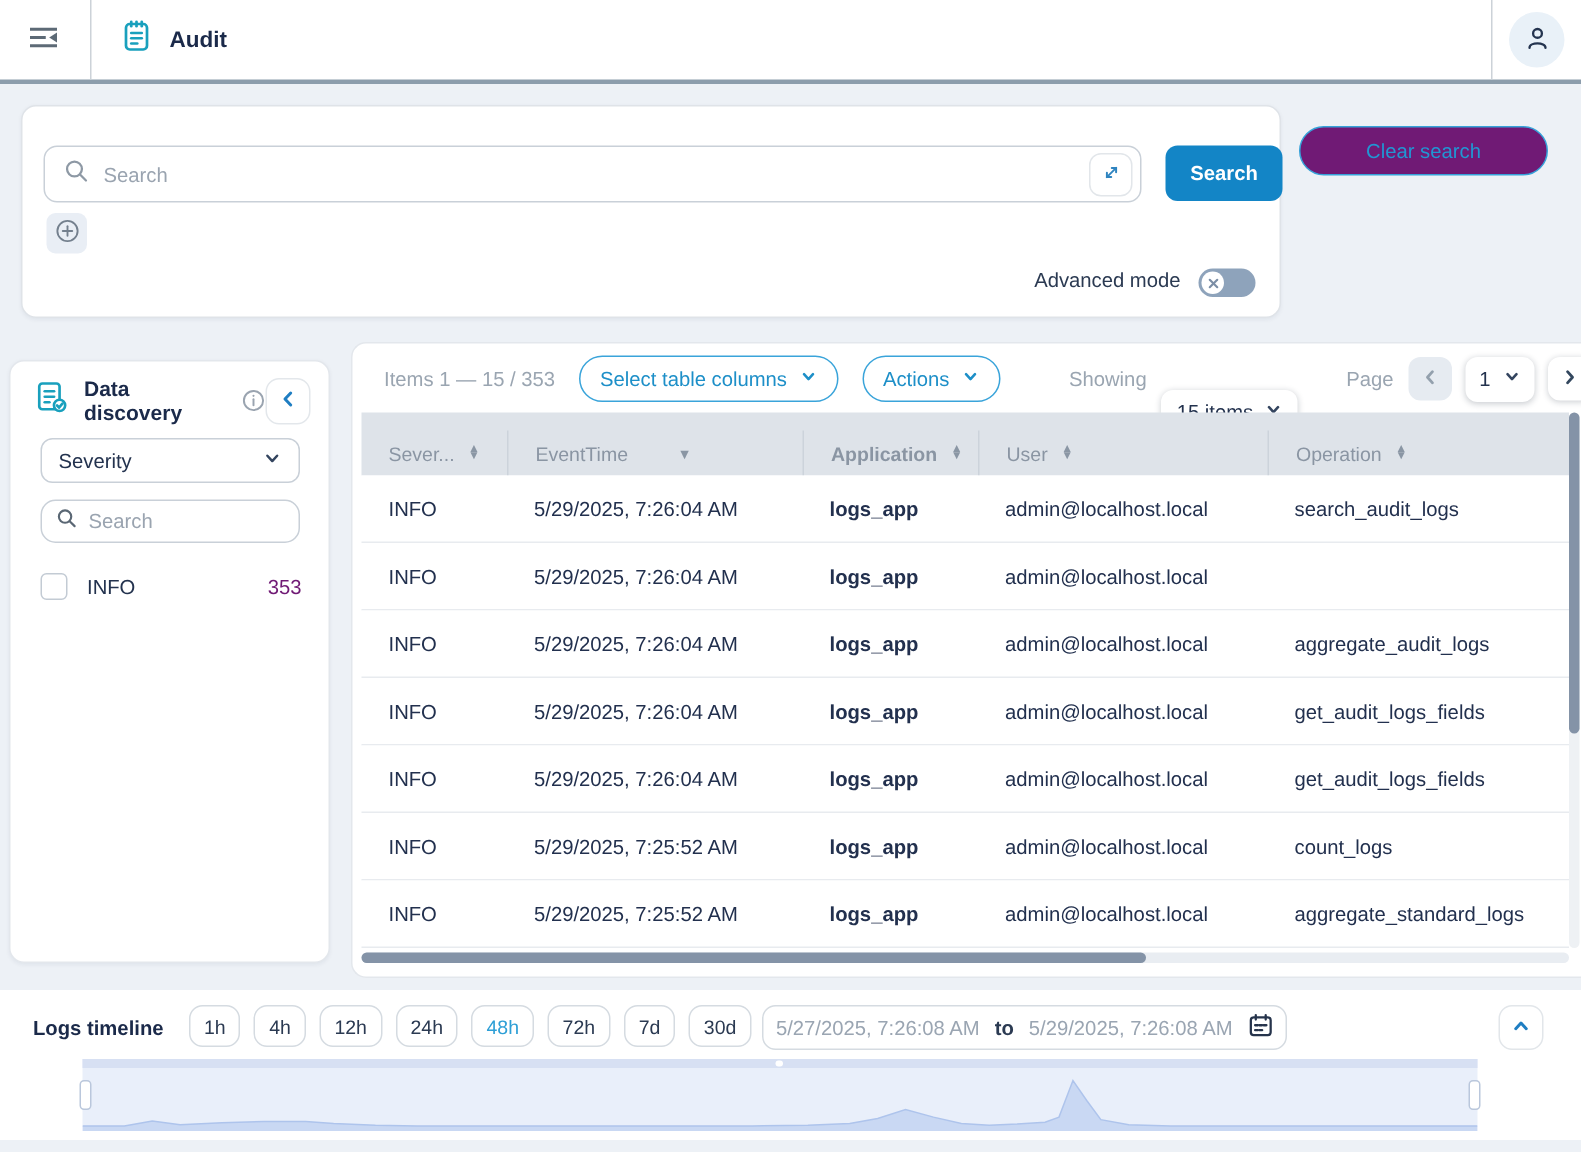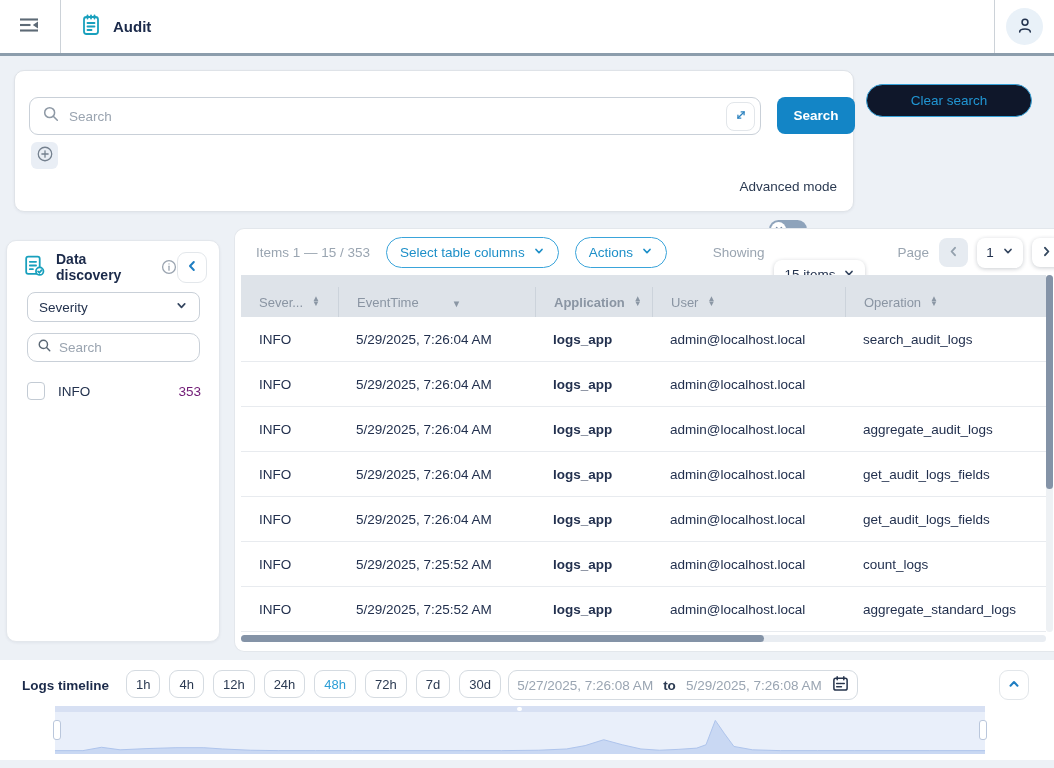--- a/index.html
+++ b/index.html
@@ -31,27 +31,27 @@
     border:1px solid #dfe3e8;border-radius:10px;box-shadow:0 1px 3px rgba(25,40,60,.06);}
   .search-box{position:absolute;left:14px;top:26px;width:732px;height:38px;border:1px solid #c9d0d8;
     border-radius:9px;display:flex;align-items:center;padding:0 5px 0 12px;gap:9px;background:#fff;}
   .search-box input{flex:1;font-size:13.5px;color:var(--navy);}
   .expand-btn{width:29px;height:29px;border:1px solid #e2e6ea;border-radius:8px;
     display:flex;align-items:center;justify-content:center;background:#fff;}
   .search-btn{position:absolute;left:762px;top:26px;width:78px;height:37px;background:var(--btn-blue);
     border-radius:8px;color:#fff;font-size:13.5px;font-weight:600;}
   .plus-btn{position:absolute;left:16px;top:71px;width:27px;height:27px;background:#e9eef5;
     border-radius:6px;display:flex;align-items:center;justify-content:center;}
-  .adv-row{position:absolute;right:16px;top:108px;display:flex;align-items:center;gap:26px;flex-direction:column;}
+  .adv-row{position:absolute;right:16px;top:108px;display:flex;align-items:flex-start;gap:12px;}
   .adv-label{font-size:13.5px;color:#2b3a52;}
   .toggle{width:38px;height:19px;border-radius:10px;background:#8ea3bb;position:relative;}
   .toggle .knob{position:absolute;left:2px;top:2px;width:15px;height:15px;border-radius:50%;background:#fff;
     display:flex;align-items:center;justify-content:center;}
   .clear-btn{position:absolute;left:866px;top:84px;width:166px;height:33px;border:1.5px solid #36a2d9;
-    border-radius:17px;color:#2196d3;font-size:13.5px;background:#0f172a;}
+    border-radius:17px;color:#2196d3;font-size:13.5px;background:#701a75;}
 
   
   .sidebar{position:absolute;left:6px;top:240px;width:214px;height:402px;background:#fff;
     border:1px solid #e3e7ec;border-radius:10px;box-shadow:0 1px 3px rgba(25,40,60,.06);}
   .sb-head{position:absolute;left:15px;top:9px;right:12px;height:34px;display:flex;align-items:center;}
   .sb-title{font-size:14px;font-weight:700;color:var(--title-navy);margin-left:9px;}
   .sb-info{margin-left:7px;display:flex;}
   .sb-collapse{margin-left:auto;width:31px;height:31px;border:1px solid #e3e7eb;border-radius:9px;
     display:flex;align-items:center;justify-content:center;background:#fff;}
   .sb-select{position:absolute;left:20px;top:51px;width:173px;height:30px;border:1px solid #c9d0d8;border-radius:8px;

